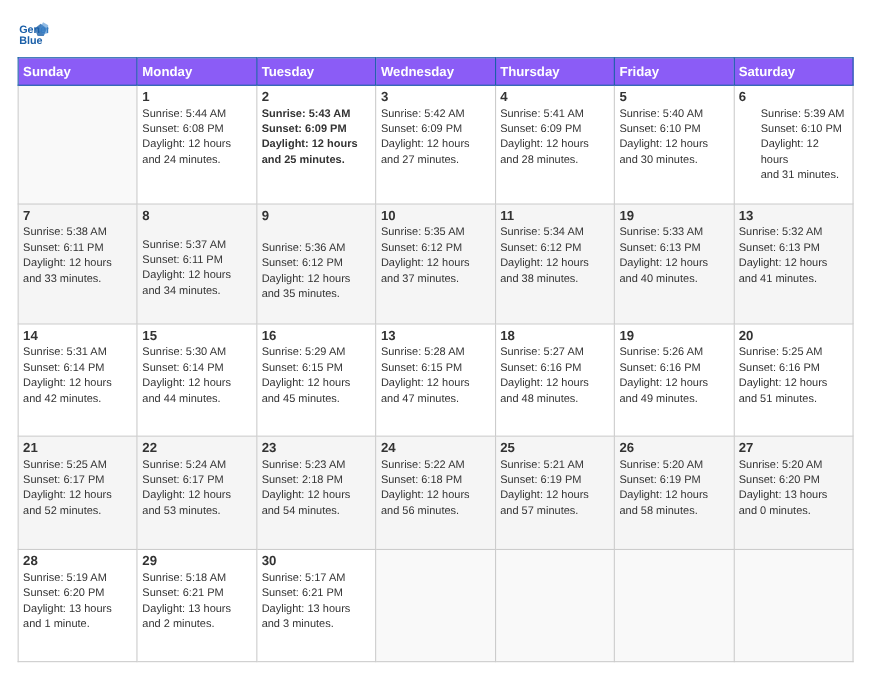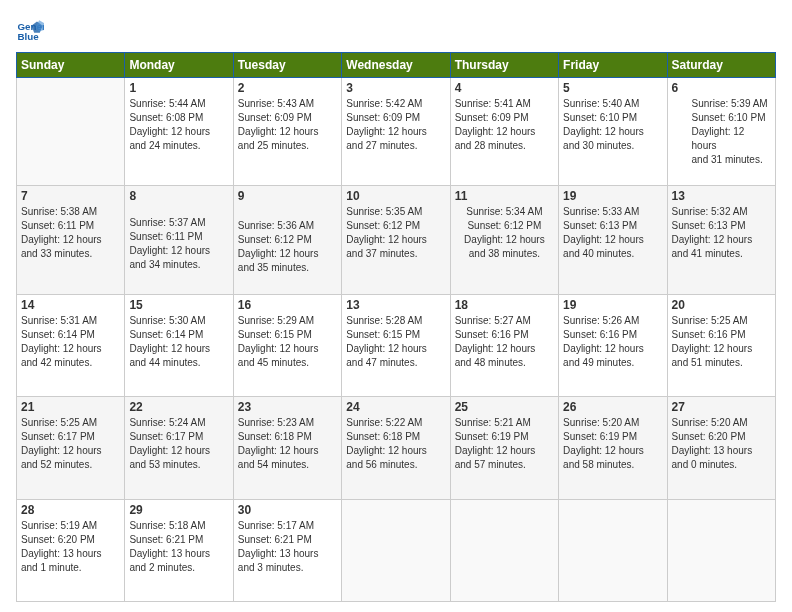--- a/index.html
+++ b/index.html
@@ -44,21 +44,21 @@
       font-size: 14px;
       color: #555;
     }
     .calendar {
       flex: 1;
       border-collapse: collapse;
       width: 100%;
       table-layout: fixed;
     }
     .calendar thead th {
-      background: #4d7c0f;
+      background: #8b5cf6;
       color: #fff;
       font-size: 12px;
       font-weight: bold;
       padding: 5px 4px;
       text-align: left;
       border: 1px solid #1a5fa8;
     }
     .calendar tbody td {
       border: 1px solid #ccc;
       vertical-align: top;
@@ -129,21 +129,21 @@
           <td class="empty-cell"></td>
           <td>
             <span class="day-number">1</span>
             <div class="day-info" style="white-space: pre-line;">Sunrise: 5:44 AM
 Sunset: 6:08 PM
 Daylight: 12 hours
 and 24 minutes.</div>
           </td>
           <td>
             <span class="day-number">2</span>
-            <div class="day-info" style="white-space: pre-line;">Sunrise: 5:43 AM
+            <div class="day-info" style="white-space: pre-line; font-weight: bold;">Sunrise: 5:43 AM
 Sunset: 6:09 PM
 Daylight: 12 hours
 and 25 minutes.</div>
           </td>
           <td>
             <span class="day-number">3</span>
             <div class="day-info" style="white-space: pre-line;">Sunrise: 5:42 AM
 Sunset: 6:09 PM
 Daylight: 12 hours
 and 27 minutes.</div>
@@ -194,21 +194,21 @@
           </td>
           <td>
             <span class="day-number">10</span>
             <div class="day-info" style="white-space: pre-line;">Sunrise: 5:35 AM
 Sunset: 6:12 PM
 Daylight: 12 hours
 and 37 minutes.</div>
           </td>
           <td>
             <span class="day-number">11</span>
-            <div class="day-info" style="white-space: pre-line; text-align: center;">Sunrise: 5:34 AM
+            <div class="day-info" style="white-space: pre-line;">Sunrise: 5:34 AM
 Sunset: 6:12 PM
 Daylight: 12 hours
 and 38 minutes.</div>
           </td>
           <td>
             <span class="day-number">19</span>
             <div class="day-info" style="white-space: pre-line;">Sunrise: 5:33 AM
 Sunset: 6:13 PM
 Daylight: 12 hours
 and 40 minutes.</div>
@@ -283,21 +283,21 @@
           <td>
             <span class="day-number">22</span>
             <div class="day-info" style="white-space: pre-line;">Sunrise: 5:24 AM
 Sunset: 6:17 PM
 Daylight: 12 hours
 and 53 minutes.</div>
           </td>
           <td>
             <span class="day-number">23</span>
             <div class="day-info" style="white-space: pre-line;">Sunrise: 5:23 AM
-Sunset: 6:18 PM
+Sunset: 2:18 PM
 Daylight: 12 hours
 and 54 minutes.</div>
           </td>
           <td>
             <span class="day-number">24</span>
             <div class="day-info" style="white-space: pre-line;">Sunrise: 5:22 AM
 Sunset: 6:18 PM
 Daylight: 12 hours
 and 56 minutes.</div>
           </td>

